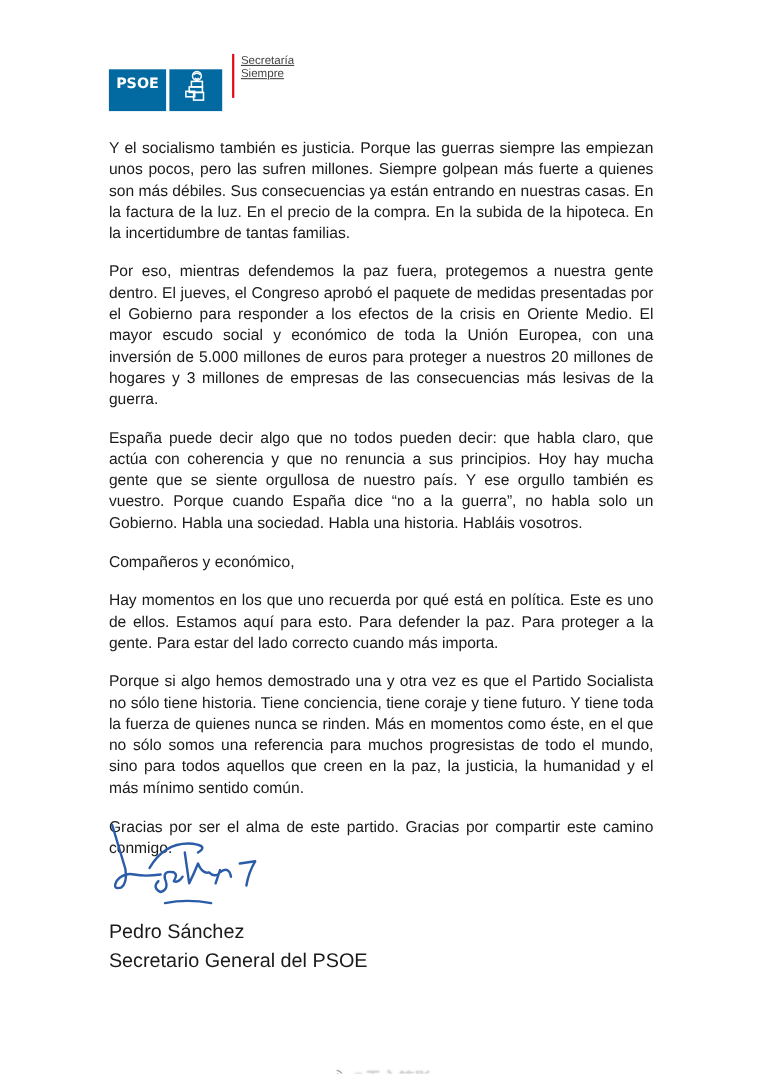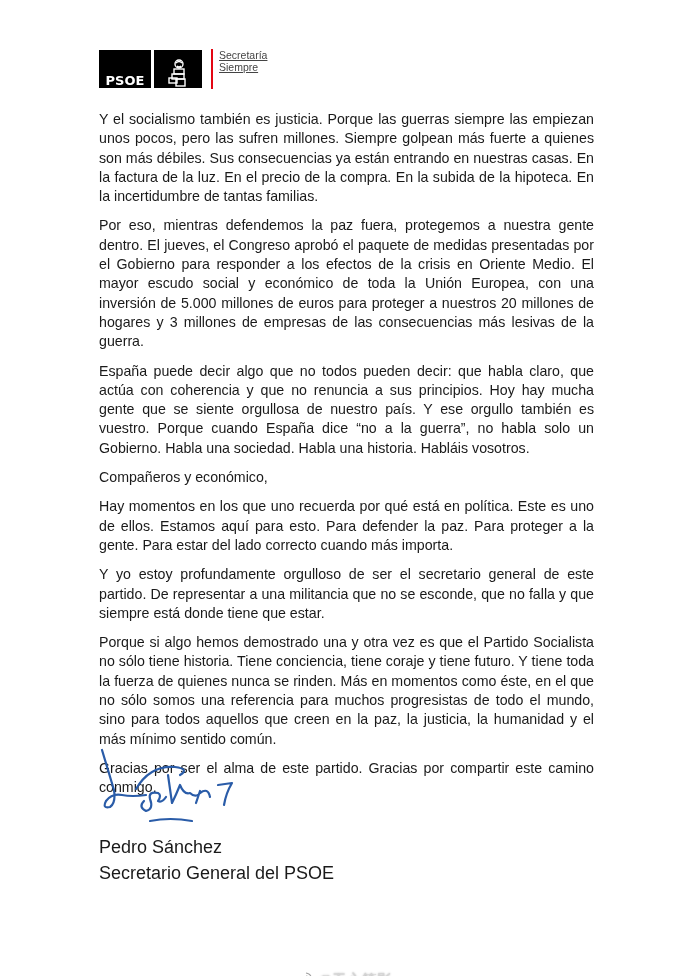--- a/index.html
+++ b/index.html
@@ -19,27 +19,27 @@
       position: absolute;
       left: 99px;
       top: 49px;
       height: 40px;
       display: flex;
       align-items: flex-start;
     }
     .logo-box {
       width: 52px;
       height: 38px;
-      background: #000000;
+      background: #0369a1;
       color: #ffffff;
       display: flex;
-      align-items: flex-end;
+      align-items: flex-start;
       justify-content: center;
       margin-right: 3px;
-      margin-top: 1px;
+      margin-top: 14px;
     }
     .logo-text {
       font-family: "DejaVu Sans", sans-serif;
       font-weight: bold;
       font-size: 13px;
       letter-spacing: 0px;
       margin-top: 6px;
     }
     .logo-rose {
       width: 48px;
@@ -61,21 +61,21 @@
     .letter {
       position: absolute;
       left: 99px;
       top: 110px;
       width: 495px;
       font-size: 14.2px;
       line-height: 19.3px;
       text-align: justify;
     }
     .letter p {
-      margin: 0 0 10px 0;
+      margin: 16px 0 10px 0;
     }
     .signature {
       position: absolute;
       left: 100px;
       top: 745px;
       width: 200px;
       height: 85px;
     }
     .signer {
       position: absolute;
@@ -123,21 +123,20 @@
     <div>Siempre</div>
   </div>
 </div>
 
 <div class="letter">
   <p>Y el socialismo también es justicia. Porque las guerras siempre las empiezan unos pocos, pero las sufren millones. Siempre golpean más fuerte a quienes son más débiles. Sus consecuencias ya están entrando en nuestras casas. En la factura de la luz. En el precio de la compra. En la subida de la hipoteca. En la incertidumbre de tantas familias.</p>
   <p>Por eso, mientras defendemos la paz fuera, protegemos a nuestra gente dentro. El jueves, el Congreso aprobó el paquete de medidas presentadas por el Gobierno para responder a los efectos de la crisis en Oriente Medio. El mayor escudo social y económico de toda la Unión Europea, con una inversión de 5.000 millones de euros para proteger a nuestros 20 millones de hogares y 3 millones de empresas de las consecuencias más lesivas de la guerra.</p>
   <p>España puede decir algo que no todos pueden decir: que habla claro, que actúa con coherencia y que no renuncia a sus principios. Hoy hay mucha gente que se siente orgullosa de nuestro país. Y ese orgullo también es vuestro. Porque cuando España dice “no a la guerra”, no habla solo un Gobierno. Habla una sociedad. Habla una historia. Habláis vosotros.</p>
   <p>Compañeros y económico,</p>
   <p>Hay momentos en los que uno recuerda por qué está en política. Este es uno de ellos. Estamos aquí para esto. Para defender la paz. Para proteger a la gente. Para estar del lado correcto cuando más importa.</p>
-  <p>Y yo estoy profundamente orgulloso de ser el secretario general de este partido. De representar a una militancia que no se esconde, que no falla y que siempre está donde tiene que estar.</p>
   <p>Porque si algo hemos demostrado una y otra vez es que el Partido Socialista no sólo tiene historia. Tiene conciencia, tiene coraje y tiene futuro. Y tiene toda la fuerza de quienes nunca se rinden. Más en momentos como éste, en el que no sólo somos una referencia para muchos progresistas de todo el mundo, sino para todos aquellos que creen en la paz, la justicia, la humanidad y el más mínimo sentido común.</p>
   <p>Gracias por ser el alma de este partido. Gracias por compartir este camino conmigo.</p>
 </div>
 
 <div class="signature">
   <svg width="200" height="85" viewBox="0 0 200 85">
     <g fill="none" stroke="#2a5ca8" stroke-width="2.2" stroke-linecap="round" stroke-linejoin="round">
       <path d="M2 5 L14 45 Q16 58 10 62 Q2 64 6 56 Q12 48 22 50 Q32 52 46 50"></path>
       <path d="M36 44 Q50 20 75 22 Q90 24 80 30"></path>
       <path d="M44 56 Q38 62 46 66 Q54 64 50 54 Q48 46 58 48 Q62 50 58 56 Q62 58 66 52"></path>

